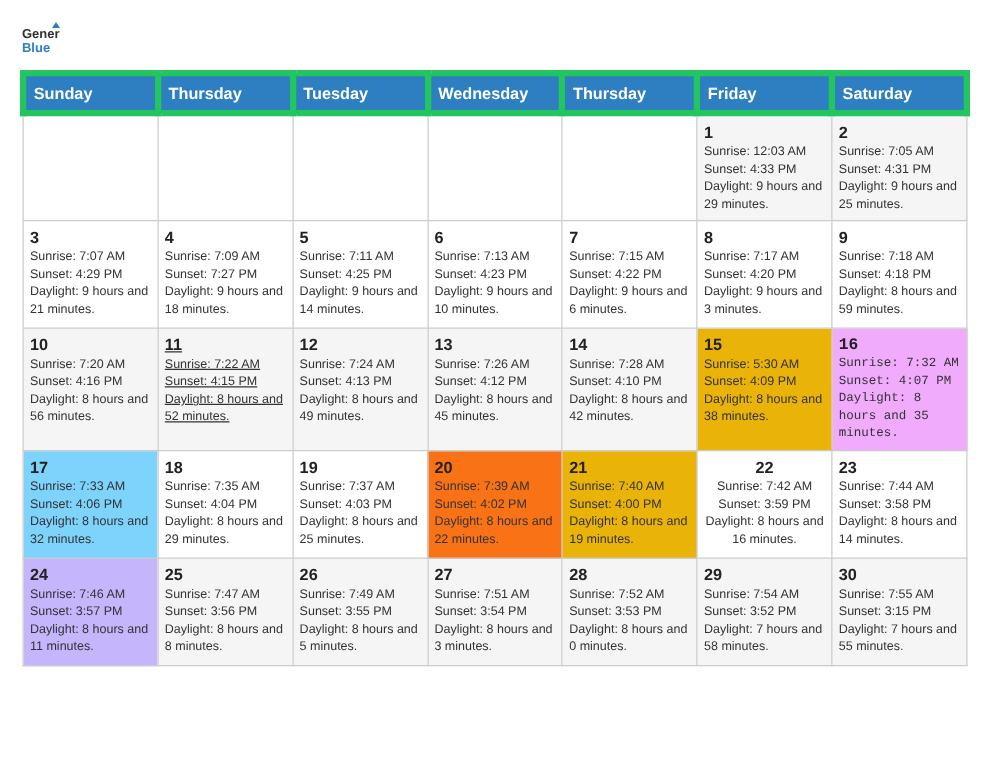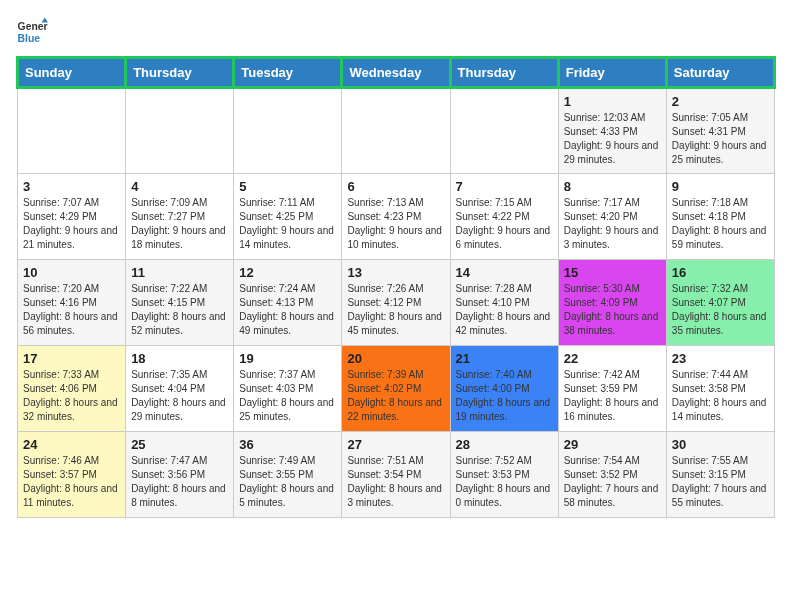--- a/index.html
+++ b/index.html
@@ -42,21 +42,21 @@
       border-collapse: collapse;
       table-layout: fixed;
     }
     thead th {
       background: #2e7fc1;
       color: #fff;
       text-align: left;
       padding: 6px 6px;
       font-size: 13px;
       font-weight: bold;
-      border: 3px solid #22c55e;
+      border: 5px solid #22c55e;
     }
     tbody td {
       vertical-align: top;
       border: 1px solid #ccc;
       padding: 5px 5px;
       font-size: 10.5px;
       color: #333;
       height: 86px;
       background: #fff;
     }
@@ -184,21 +184,21 @@
         </td>
       </tr>
       <tr>
         <td style="background: rgb(245, 245, 245);">
           <div class="day-number">10</div>
           <div class="day-info">Sunrise: 7:20 AM
 Sunset: 4:16 PM
 Daylight: 8 hours
 and 56 minutes.</div>
         </td>
-        <td style="background: rgb(245, 245, 245);">
+        <td style="background: rgb(245, 245, 245); text-decoration: underline;">
           <div class="day-number">11</div>
           <div class="day-info">Sunrise: 7:22 AM
 Sunset: 4:15 PM
 Daylight: 8 hours
 and 52 minutes.</div>
         </td>
         <td style="background: rgb(245, 245, 245);">
           <div class="day-number">12</div>
           <div class="day-info">Sunrise: 7:24 AM
 Sunset: 4:13 PM
@@ -212,37 +212,37 @@
 Daylight: 8 hours
 and 45 minutes.</div>
         </td>
         <td style="background: rgb(245, 245, 245); margin-top: 34px;">
           <div class="day-number">14</div>
           <div class="day-info">Sunrise: 7:28 AM
 Sunset: 4:10 PM
 Daylight: 8 hours
 and 42 minutes.</div>
         </td>
-        <td style="background: #d946ef; margin-left: 12px;">
+        <td style="background: #eab308; margin-left: 12px;">
           <div class="day-number">15</div>
           <div class="day-info">Sunrise: 5:30 AM
 Sunset: 4:09 PM
 Daylight: 8 hours
 and 38 minutes.</div>
         </td>
-        <td style="background: #86efac;">
+        <td style="background: #f0abfc; font-family: Liberation Mono, monospace;">
           <div class="day-number">16</div>
           <div class="day-info">Sunrise: 7:32 AM
 Sunset: 4:07 PM
 Daylight: 8 hours
 and 35 minutes.</div>
         </td>
       </tr>
       <tr>
-        <td style="background: #fef9c3;">
+        <td style="background: #7dd3fc;">
           <div class="day-number">17</div>
           <div class="day-info">Sunrise: 7:33 AM
 Sunset: 4:06 PM
 Daylight: 8 hours
 and 32 minutes.</div>
         </td>
         <td style="background: rgb(255, 255, 255);">
           <div class="day-number">18</div>
           <div class="day-info">Sunrise: 7:35 AM
 Sunset: 4:04 PM
@@ -256,59 +256,59 @@
 Daylight: 8 hours
 and 25 minutes.</div>
         </td>
         <td style="background: #f97316;">
           <div class="day-number">20</div>
           <div class="day-info">Sunrise: 7:39 AM
 Sunset: 4:02 PM
 Daylight: 8 hours
 and 22 minutes.</div>
         </td>
-        <td style="background: #3b82f6; margin-left: 43px;">
+        <td style="background: #eab308; margin-left: 43px;">
           <div class="day-number">21</div>
           <div class="day-info">Sunrise: 7:40 AM
 Sunset: 4:00 PM
 Daylight: 8 hours
 and 19 minutes.</div>
         </td>
-        <td style="background: rgb(255, 255, 255);">
+        <td style="background: rgb(255, 255, 255); text-align: center;">
           <div class="day-number">22</div>
           <div class="day-info">Sunrise: 7:42 AM
 Sunset: 3:59 PM
 Daylight: 8 hours
 and 16 minutes.</div>
         </td>
         <td style="background: rgb(255, 255, 255);">
           <div class="day-number">23</div>
           <div class="day-info">Sunrise: 7:44 AM
 Sunset: 3:58 PM
 Daylight: 8 hours
 and 14 minutes.</div>
         </td>
       </tr>
       <tr>
-        <td style="background: #fef9c3;">
+        <td style="background: #c4b5fd;">
           <div class="day-number">24</div>
           <div class="day-info">Sunrise: 7:46 AM
 Sunset: 3:57 PM
 Daylight: 8 hours
 and 11 minutes.</div>
         </td>
         <td style="background: rgb(245, 245, 245);">
           <div class="day-number">25</div>
           <div class="day-info">Sunrise: 7:47 AM
 Sunset: 3:56 PM
 Daylight: 8 hours
 and 8 minutes.</div>
         </td>
         <td style="background: rgb(245, 245, 245);">
-          <div class="day-number">36</div>
+          <div class="day-number">26</div>
           <div class="day-info">Sunrise: 7:49 AM
 Sunset: 3:55 PM
 Daylight: 8 hours
 and 5 minutes.</div>
         </td>
         <td style="background: rgb(245, 245, 245);">
           <div class="day-number">27</div>
           <div class="day-info">Sunrise: 7:51 AM
 Sunset: 3:54 PM
 Daylight: 8 hours

